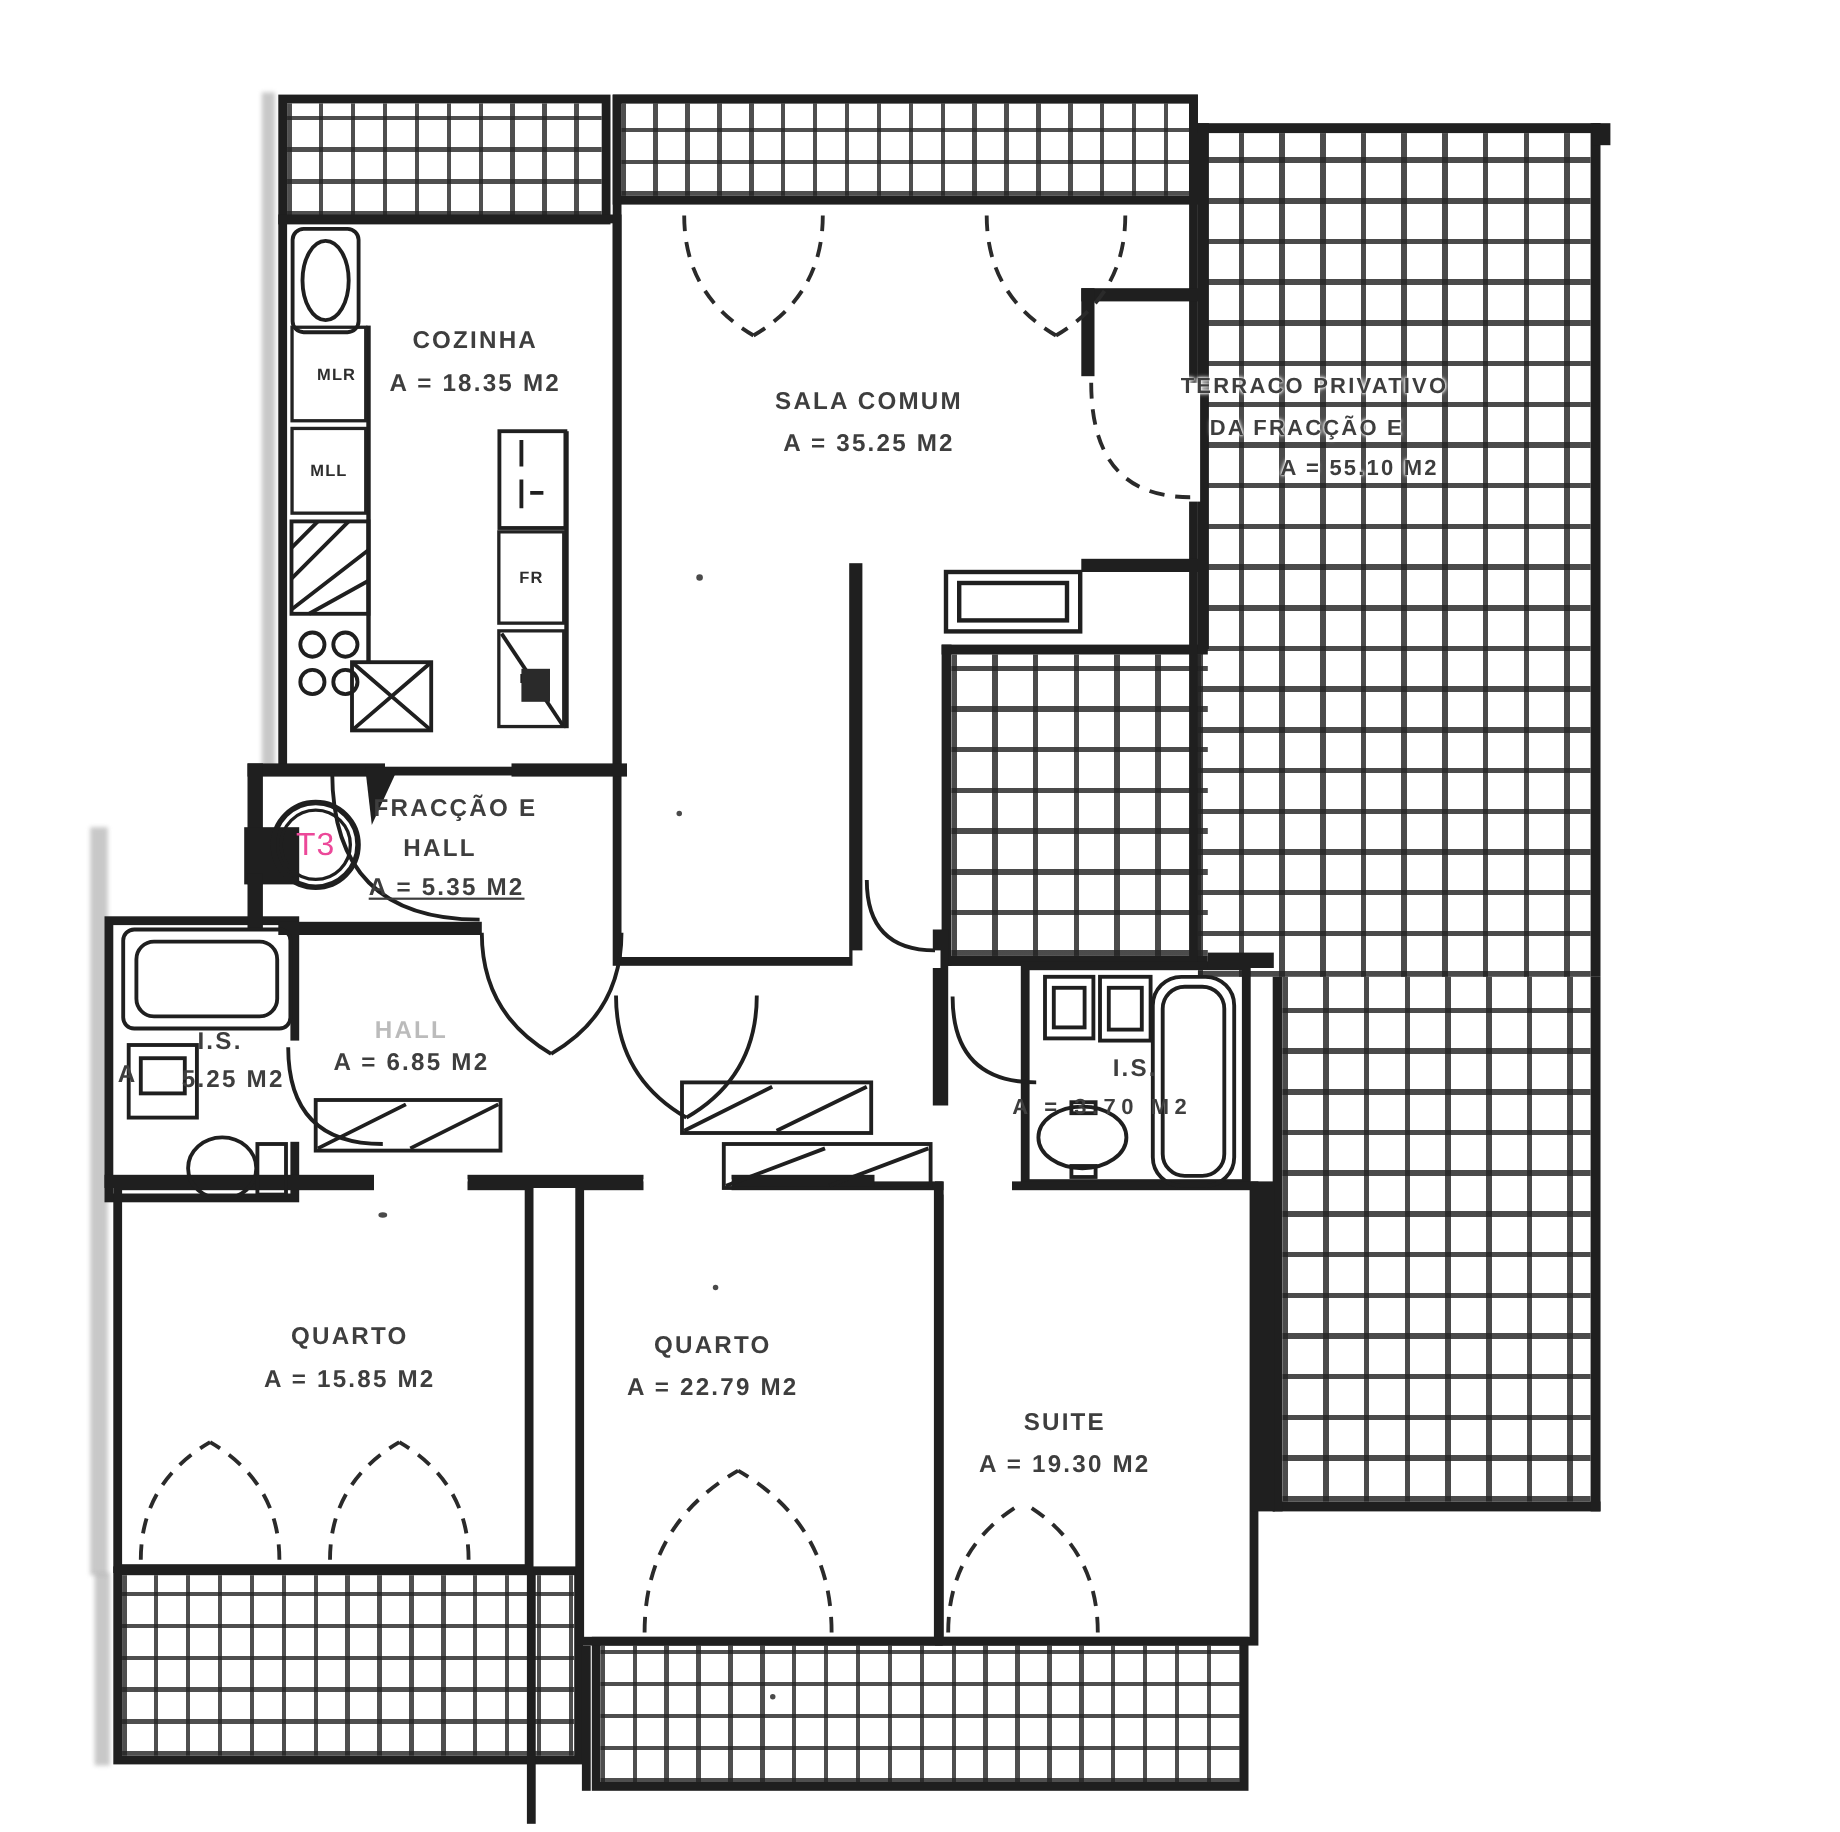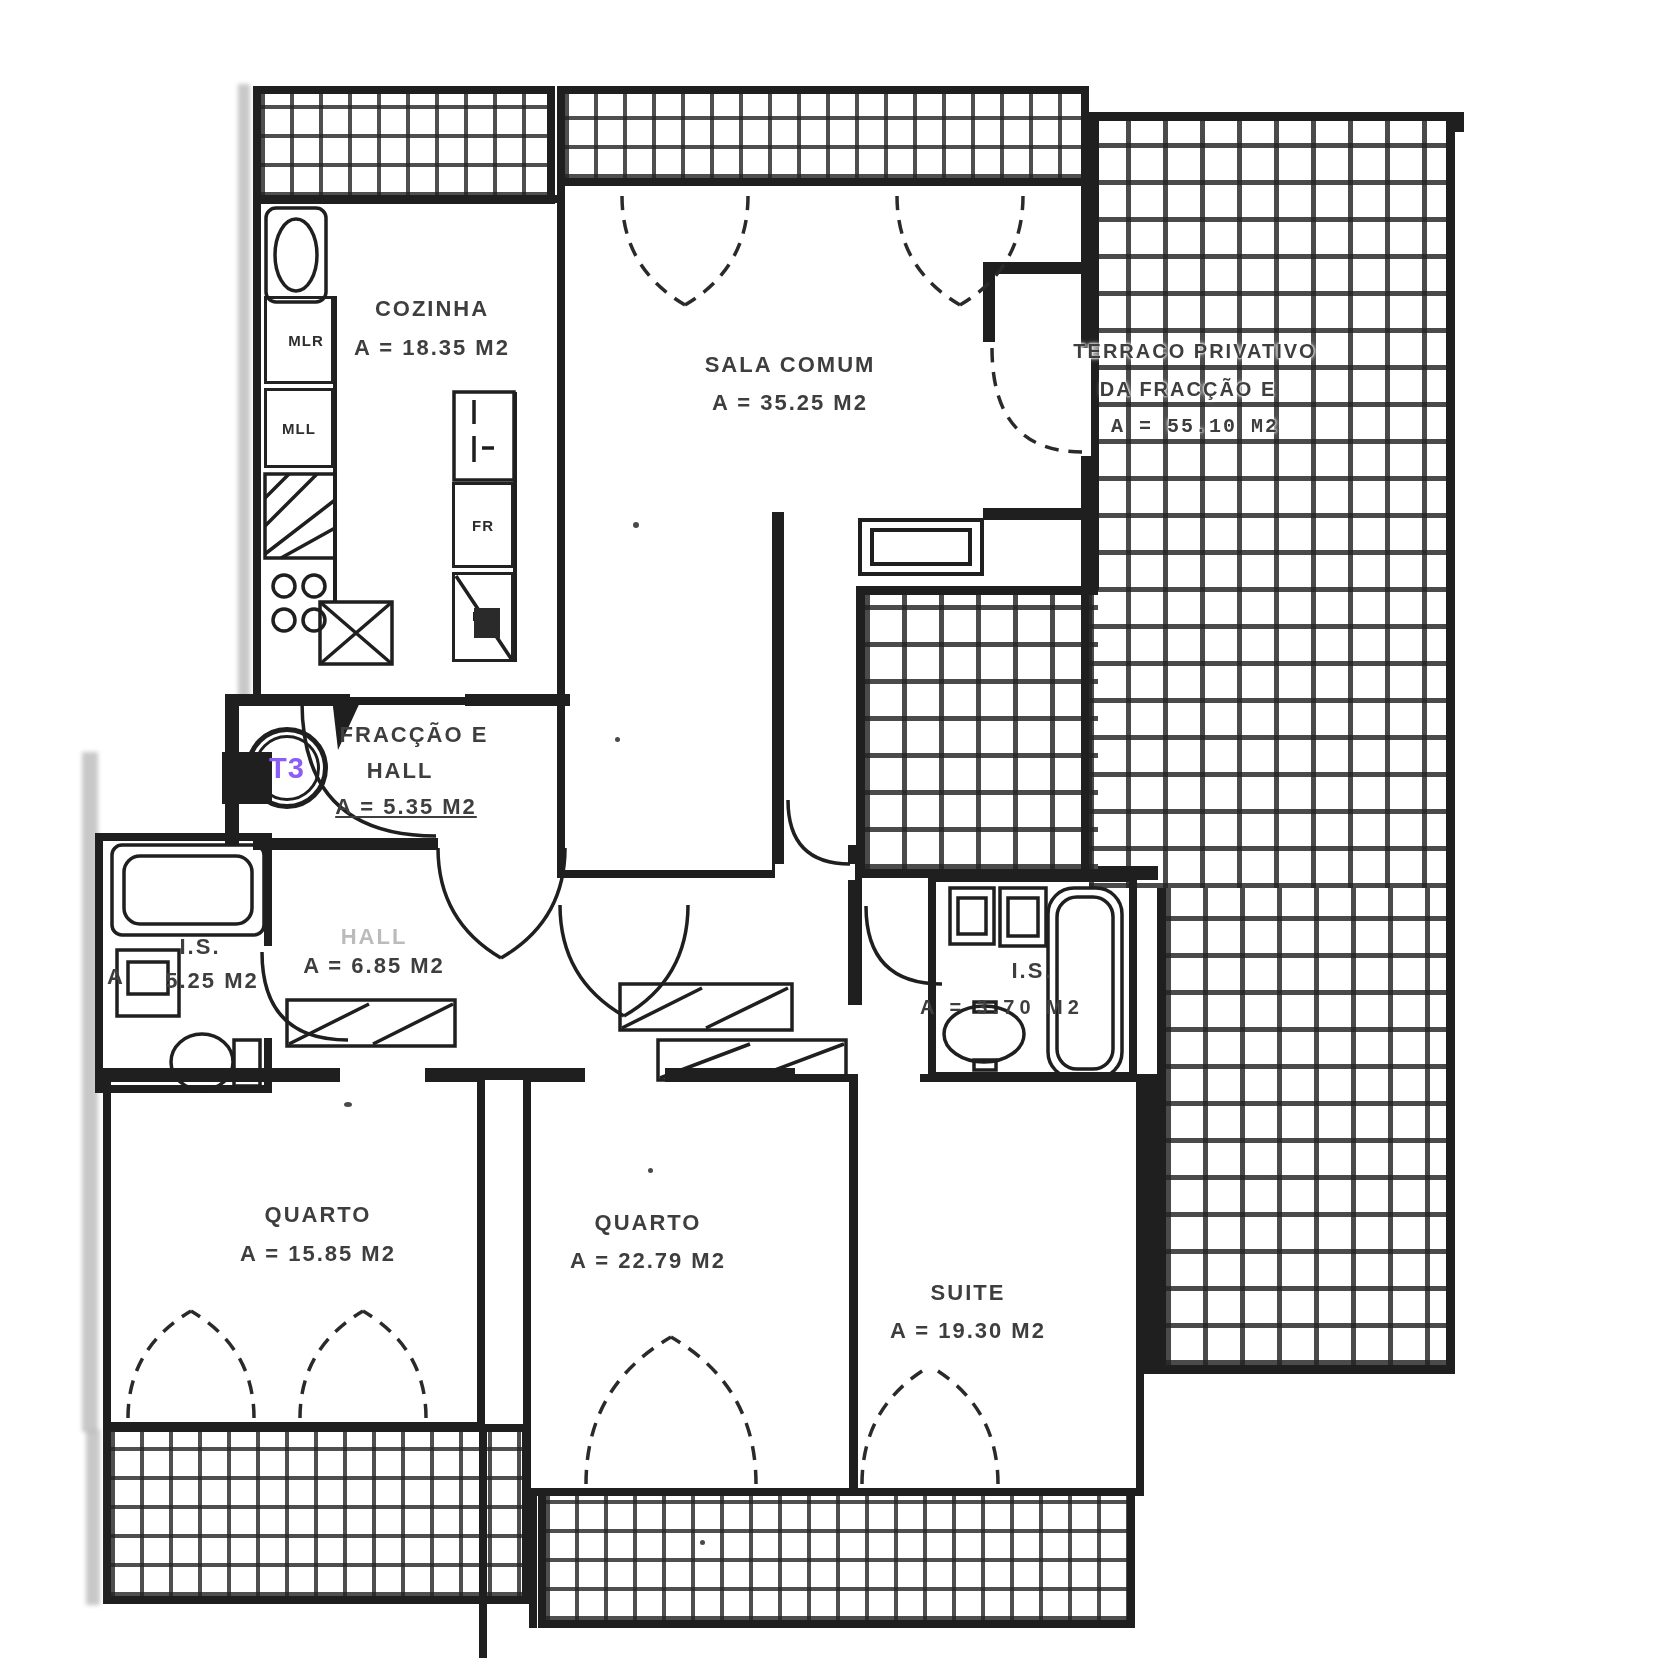--- a/index.html
+++ b/index.html
@@ -21,21 +21,21 @@
   .lbl.sm{font-size:20px;}
   .lbl.ongrid{text-shadow:0 0 5px #fff,0 0 3px #fff,0 0 2px #fff;text-align:center;}
   .lbl.faded{opacity:.35;}
   .applbl{position:absolute;box-sizing:border-box;border:3px solid #222;display:flex;
           align-items:center;justify-content:center;color:#2e2e2e;font-weight:bold;
           font-size:15px;letter-spacing:1px;z-index:12;}
   .badge{position:absolute;left:246px;top:727px;width:82px;height:82px;box-sizing:border-box;
          border:5px solid #1f1f1f;border-radius:50%;display:flex;align-items:center;
          justify-content:center;z-index:25;}
   .badge::before{content:"";position:absolute;inset:3px;border:3px solid #1f1f1f;border-radius:50%;}
-  .badge span{font-size:29px;font-weight:bold;color:#8b5cf6;letter-spacing:1px;}
+  .badge span{font-size:29px;font-weight:normal;color:#ec4899;letter-spacing:1px;}
   .smudge{position:absolute;background:#9c9c9c;filter:blur(2px);opacity:.55;z-index:2;}
   .dot{position:absolute;background:#4a4a4a;border-radius:50%;z-index:20;}
   svg.overlay{position:absolute;left:0;top:0;z-index:18;}
   .z1{z-index:1}.z2{z-index:10}.z3{z-index:14}
 </style>
 </head>
 <body>
 
 <div id="plan">
 
@@ -190,21 +190,21 @@
   </div>
 
   <div class="lbl" style="left:432px;top:296px;">COZINHA</div>
   <div class="lbl" style="left:432px;top:335px;">A = 18.35 M2</div>
 
   <div class="lbl" style="left:790px;top:352px;">SALA COMUM</div>
   <div class="lbl" style="left:790px;top:390px;">A = 35.25 M2</div>
 
   <div class="lbl sm ongrid" style="left:1195px;top:340px;">TERRACO PRIVATIVO</div>
   <div class="lbl sm ongrid" style="left:1188px;top:378px;">DA FRACÇÃO E</div>
-  <div class="lbl sm ongrid" style="left:1195px;top:415px;font-family:Liberation Mono, monospace;">A = 55.10 M2</div>
+  <div class="lbl sm ongrid" style="left:1236px;top:415px;">A = 55.10 M2</div>
 
   <div class="lbl" style="left:414px;top:722px;">FRACÇÃO E</div>
   <div class="lbl" style="left:400px;top:758px;">HALL</div>
   <div class="lbl" style="left:406px;top:794px;text-decoration:underline;">A = 5.35 M2</div>
 
   <div class="lbl faded" style="left:374px;top:924px;">HALL</div>
   <div class="lbl" style="left:374px;top:953px;">A = 6.85 M2</div>
 
   <div class="lbl" style="left:200px;top:934px;">I.S.</div>
   <div class="lbl" style="left:116px;top:964px;">A</div>

